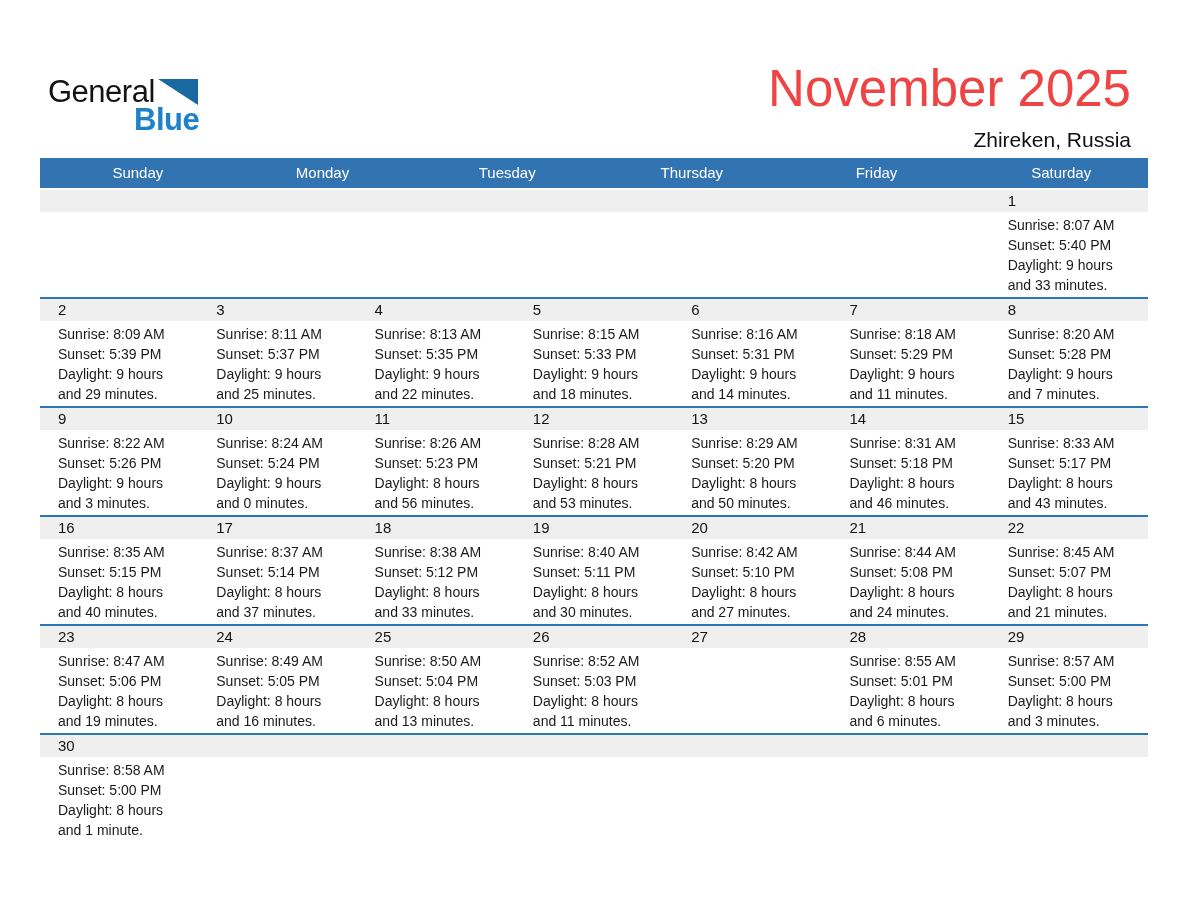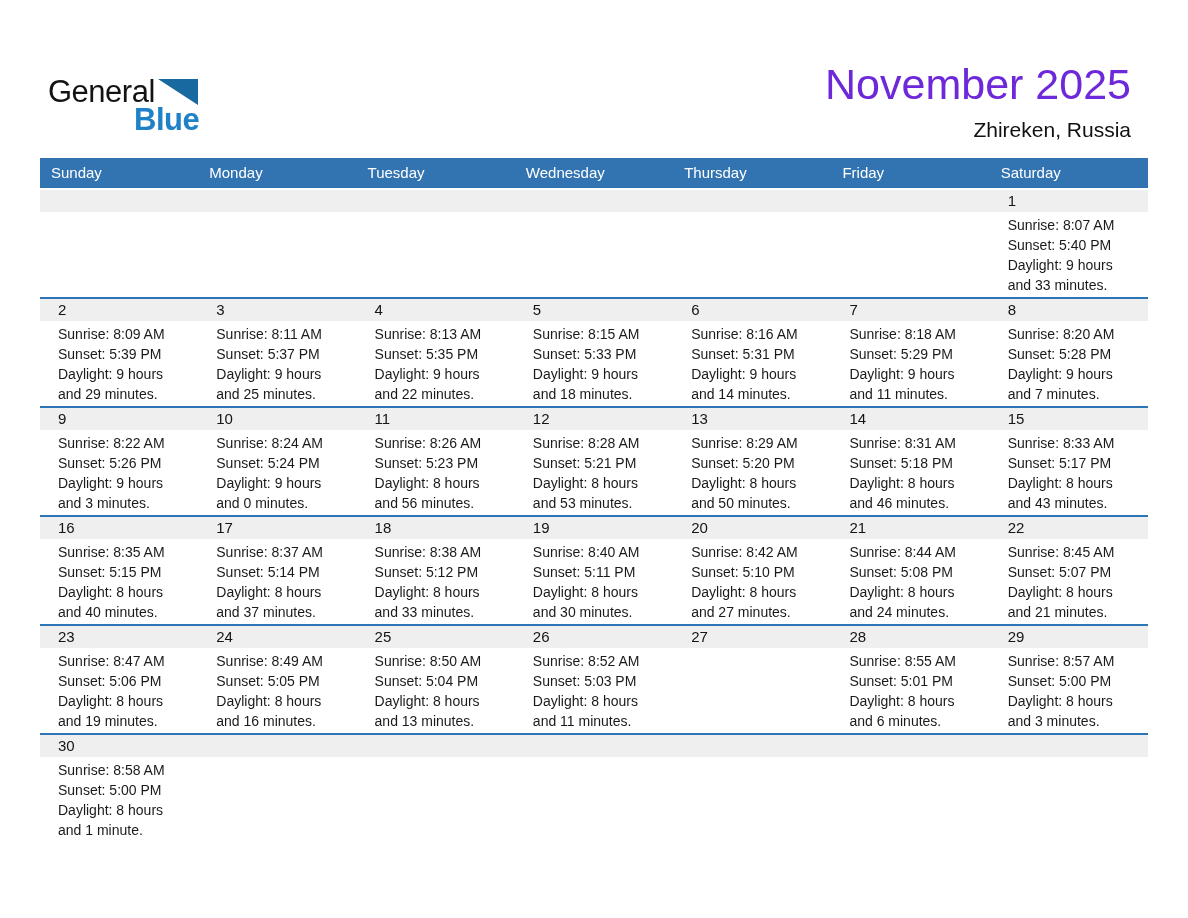--- a/index.html
+++ b/index.html
@@ -18,26 +18,26 @@
 
   
   .logo{position:absolute;left:48px;top:76px;}
   .logo-top{display:flex;align-items:flex-start;}
   .logo-general{font-size:31px;font-weight:400;letter-spacing:-0.5px;color:#131313;line-height:1;}
   .logo-tri{margin-left:3px;margin-top:3px;display:block;}
   .logo-blue{font-size:31px;font-weight:600;letter-spacing:-0.5px;color:var(--logo-blue);line-height:1;margin-left:86px;margin-top:-3px;}
 
   
   .titles{position:absolute;right:57px;top:60px;text-align:right;}
-  .month-title{font-size:43px;color:#6d28d9;line-height:1.15;text-align:center;}
+  .month-title{font-size:51px;color:#ef4444;line-height:1.15;text-align:center;}
   .location{font-size:21px;color:#111;margin-top:9px;}
 
   
   .calendar{position:absolute;left:40px;top:158px;width:1108px;}
-  .weekday-row{display:flex;background:var(--header-bg);height:30px;margin-bottom:2px;}
+  .weekday-row{display:flex;background:var(--header-bg);height:30px;margin-bottom:2px;text-align:center;}
   .weekday-cell{flex:1 1 0;color:var(--header-text);font-size:15px;line-height:30px;padding-left:11px;overflow:hidden;white-space:nowrap;}
   .week-row{display:flex;}
   .week-row + .week-row{border-top:2px solid var(--divider);}
   .day-cell{flex:1 1 0;min-height:107px;}
   .day-band{height:22px;background:var(--band);font-size:15px;line-height:22px;padding-left:18px;color:#141414;}
   .day-details{padding:3px 4px 0 18px;font-size:14px;line-height:20px;color:var(--body-text);}
   .detail-line{max-width:128px;word-wrap:break-word;}
 </style>
 </head>
 <body>
@@ -57,21 +57,20 @@
   <div class="titles">
     <div class="month-title">November 2025</div>
     <div class="location">Zhireken, Russia</div>
   </div>
 
   <div class="calendar">
     <div class="weekday-row" id="weekday-row">
         <div class="weekday-cell">Sunday</div>
         <div class="weekday-cell">Monday</div>
         <div class="weekday-cell">Tuesday</div>
-        <div class="weekday-cell">Wednesday</div>
         <div class="weekday-cell">Thursday</div>
         <div class="weekday-cell">Friday</div>
         <div class="weekday-cell">Saturday</div>
       </div>
     <div id="weeks-container">
         <div class="week-row">
           <div class="day-cell">
             <div class="day-band"></div>
             <div class="day-details"></div>
           </div>

